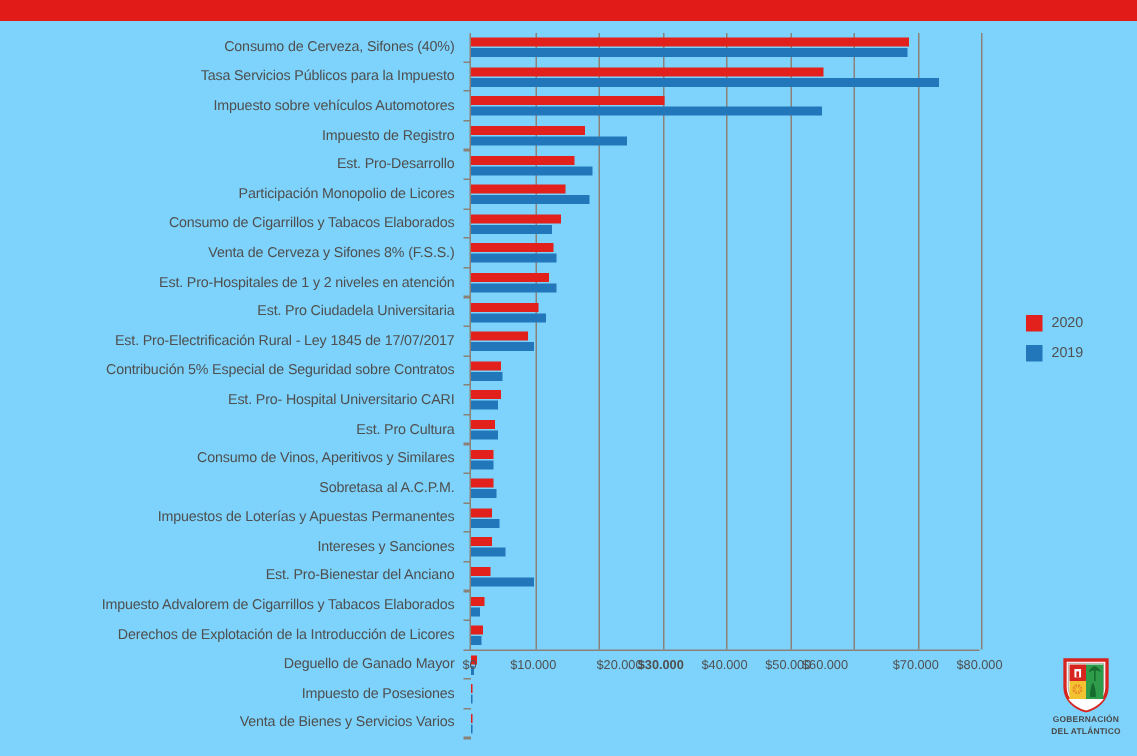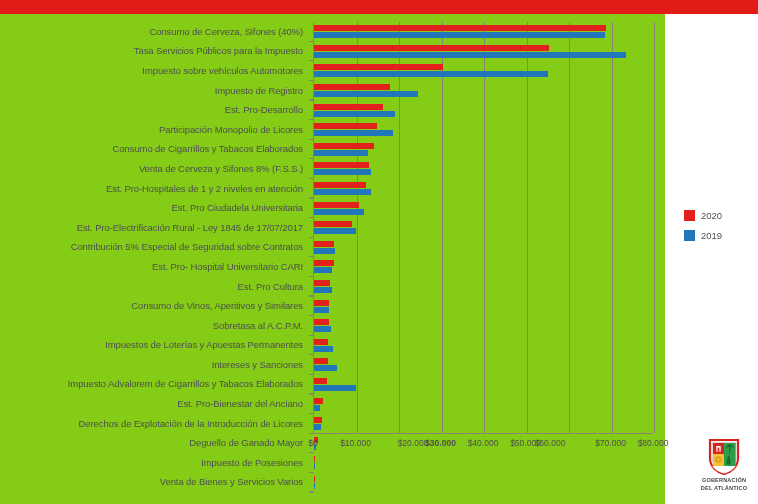--- a/index.html
+++ b/index.html
@@ -3,21 +3,21 @@
 <meta charset="utf-8">
 <style>
   * { box-sizing: border-box; }
   html, body {
     margin: 0; padding: 0;
     width: 758px; height: 504px;
     background: #ffffff;
     font-family: "Liberation Sans", sans-serif;
     overflow: hidden;
   }
-  #page { position: relative; width: 665px; height: 504px; background:#84cc16; }
+  #page { position: relative; width: 758px; height: 504px; background:#7dd3fc; }
 
   
   #top-banner {
     position: absolute; left: 0; top: 0;
     width: 758px; height: 14px;
     background: #e01b18;
   }
 
   
   #chart {
@@ -199,24 +199,24 @@
         <div class="lbl-row">
           <span>Sobretasa al A.C.P.M.</span>
         </div>
         <div class="lbl-row">
           <span>Impuestos de Loterías y Apuestas Permanentes</span>
         </div>
         <div class="lbl-row">
           <span>Intereses y Sanciones</span>
         </div>
         <div class="lbl-row">
+          <span>Est. Pro-Bienestar del Anciano</span>
+        </div>
+        <div class="lbl-row">
           <span>Impuesto Advalorem de Cigarrillos y Tabacos Elaborados</span>
-        </div>
-        <div class="lbl-row">
-          <span>Est. Pro-Bienestar del Anciano</span>
         </div>
         <div class="lbl-row">
           <span>Derechos de Explotación de la Introducción de Licores</span>
         </div>
         <div class="lbl-row">
           <span>Deguello de Ganado Mayor</span>
         </div>
         <div class="lbl-row">
           <span>Impuesto de Posesiones</span>
         </div>

